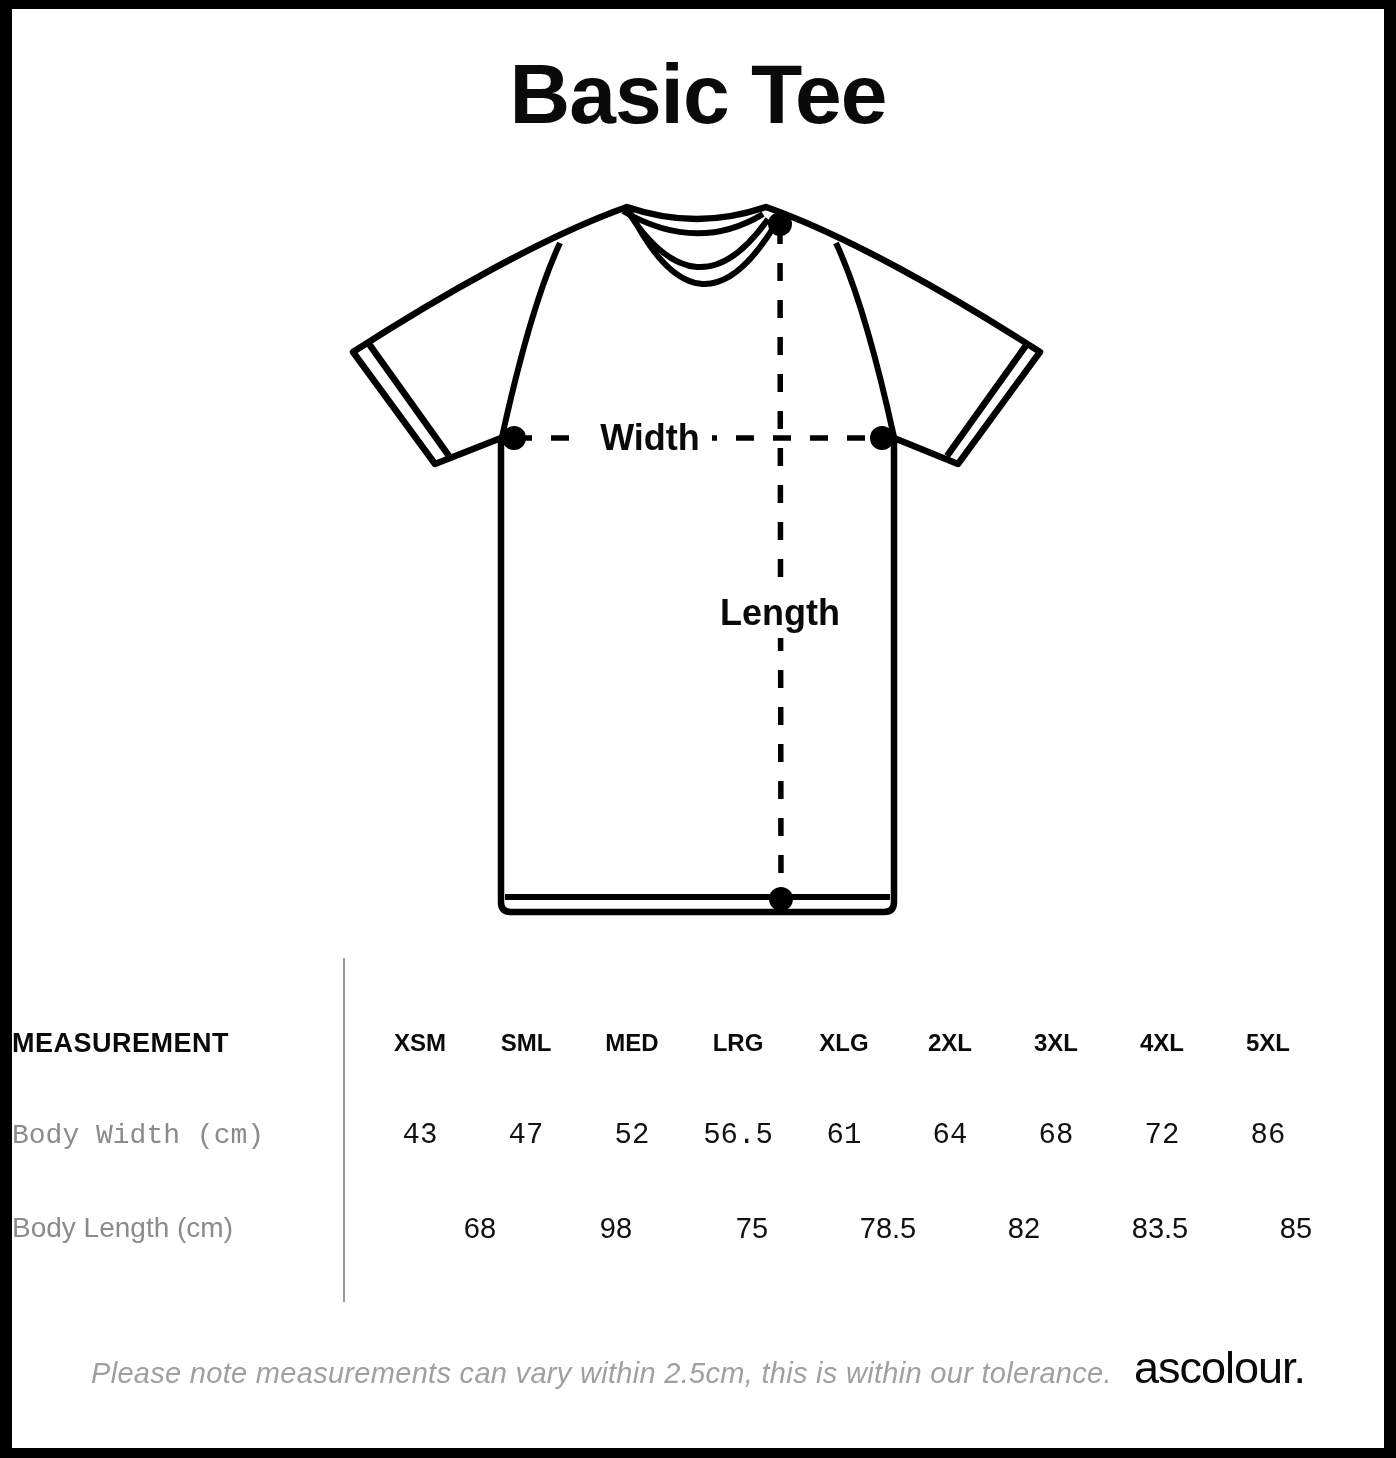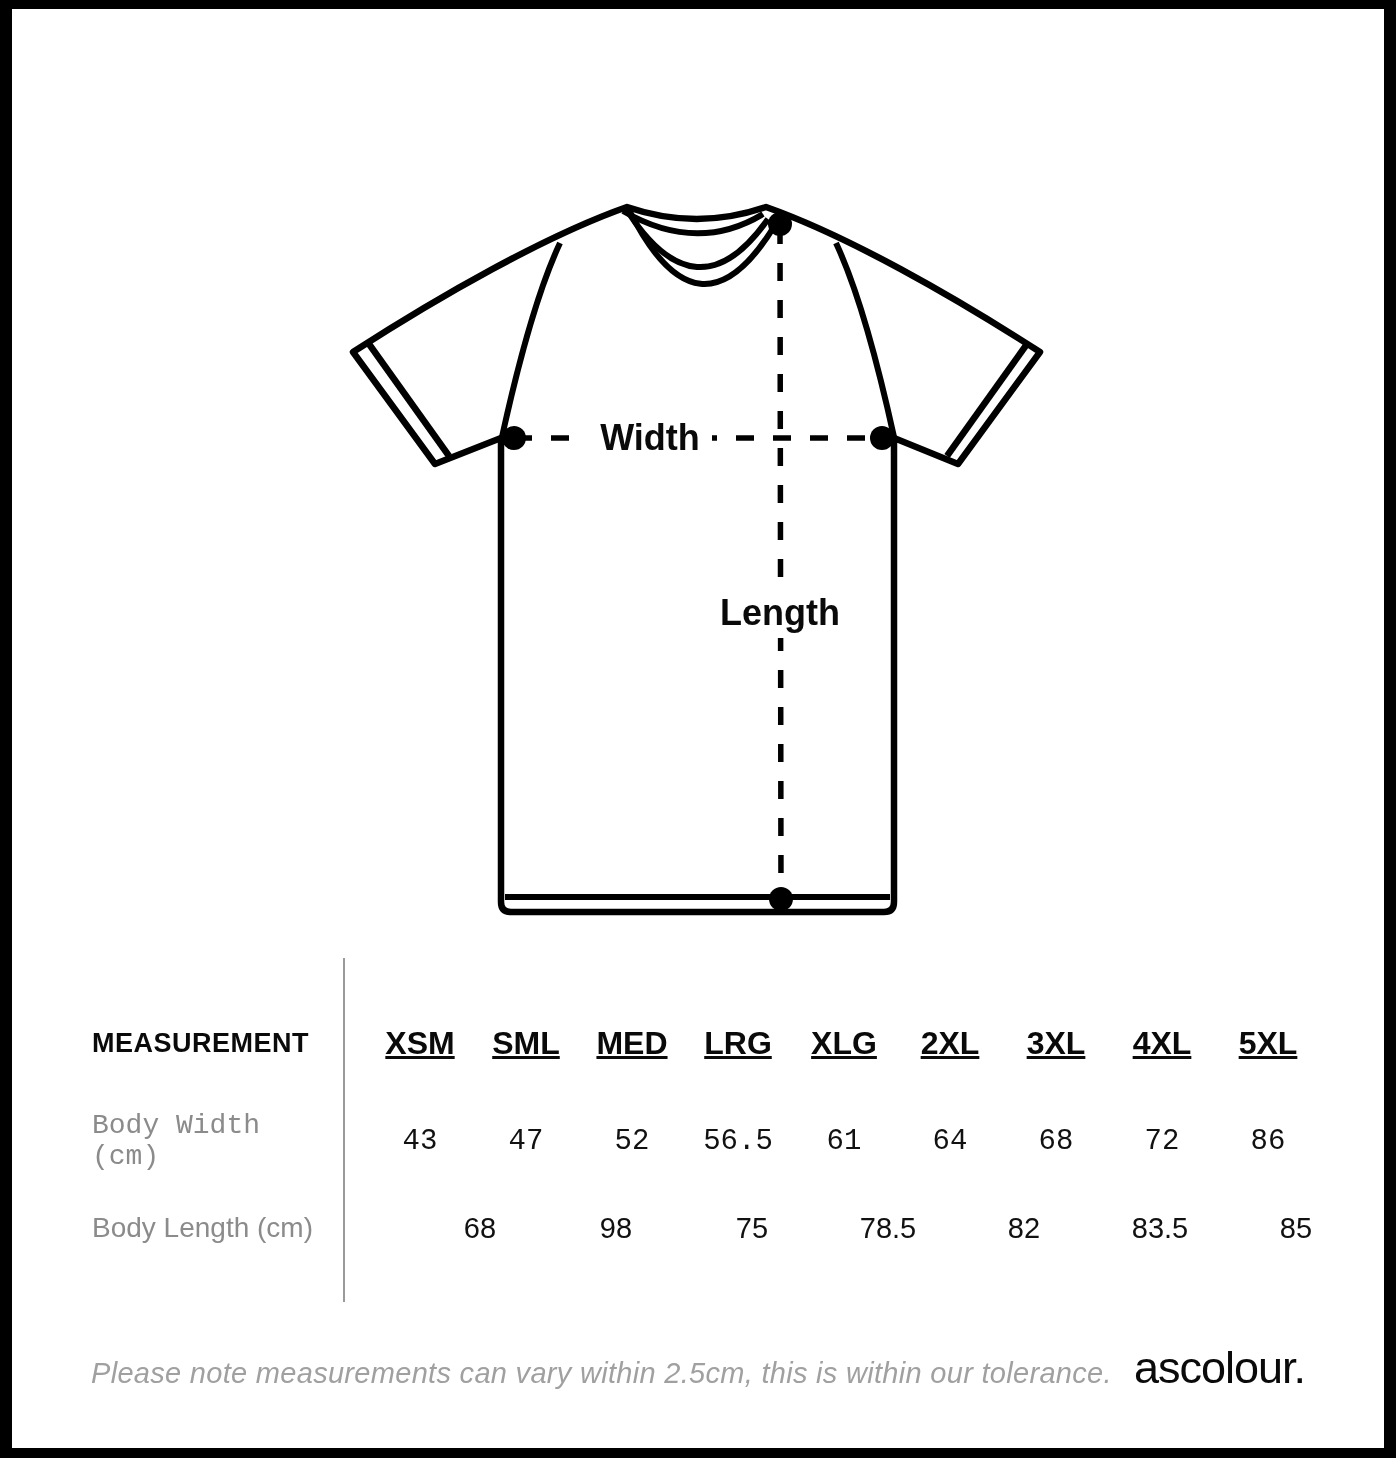--- a/index.html
+++ b/index.html
@@ -64,38 +64,37 @@
     left: 0;
     width: 100%;
     height: 50px;
     display: grid;
     grid-template-columns: 331px 24px repeat(9, 106px);
     align-items: center;
   }
   .trow.head  { top: 60px; }
   .trow.r1    { top: 152px; font-family: Liberation Mono, monospace; }
   .trow.r2    { top: 245px; gap: 30px; }
-  .tlabel { padding-left: 80px; text-align: left; }
+  .tlabel { text-align: left; }
   .hlabel {
     font-weight: bold;
     font-size: 27px;
     letter-spacing: 0.5px;
     color: #0a0a0a;
   }
   .rowlabel {
     font-size: 28px;
     color: #8b8b8b;
     font-weight: 400;
   }
   .size-h {
     text-align: center;
     font-weight: bold;
-    font-size: 32px;
-    color: #0a0a0a;
-    text-decoration: underline;
+    font-size: 24px;
+    color: #0a0a0a;
   }
   .val {
     text-align: center;
     font-size: 29px;
     font-weight: 400;
     color: #111;
   }
   .footer {
     position: absolute;
     left: 91px;
@@ -117,20 +116,21 @@
     color: #0a0a0a;
     letter-spacing: -1px;
     font-weight: 400;
   }
 </style>
 </head>
 <body>
 
 <div class="page">
 
+  <h1 class="title">Basic Tee</h1>
 
   <svg class="shirt" width="1396" height="735" viewBox="0 185 1396 735">
 
     <path d="M353,352 C440,296 545,236 627,207 Q697,231 766,207 C848,236 953,296 1040,352
              L958,464 L894,438 L894,902 Q894,912 884,912 L511,912 Q501,912 501,902 L501,438
              L435,464 Z" fill="#ffffff" stroke="#000" stroke-width="6.5" stroke-linejoin="round"></path>
     <line x1="505" y1="897" x2="890" y2="897" stroke="#000" stroke-width="6"></line>
     <line x1="369" y1="344" x2="449" y2="456" stroke="#000" stroke-width="6.5"></line>
     <line x1="1027" y1="344" x2="947" y2="456" stroke="#000" stroke-width="6.5"></line>
     <path d="M560,243 C538,290 520,355 502,437" fill="none" stroke="#000" stroke-width="6"></path>

